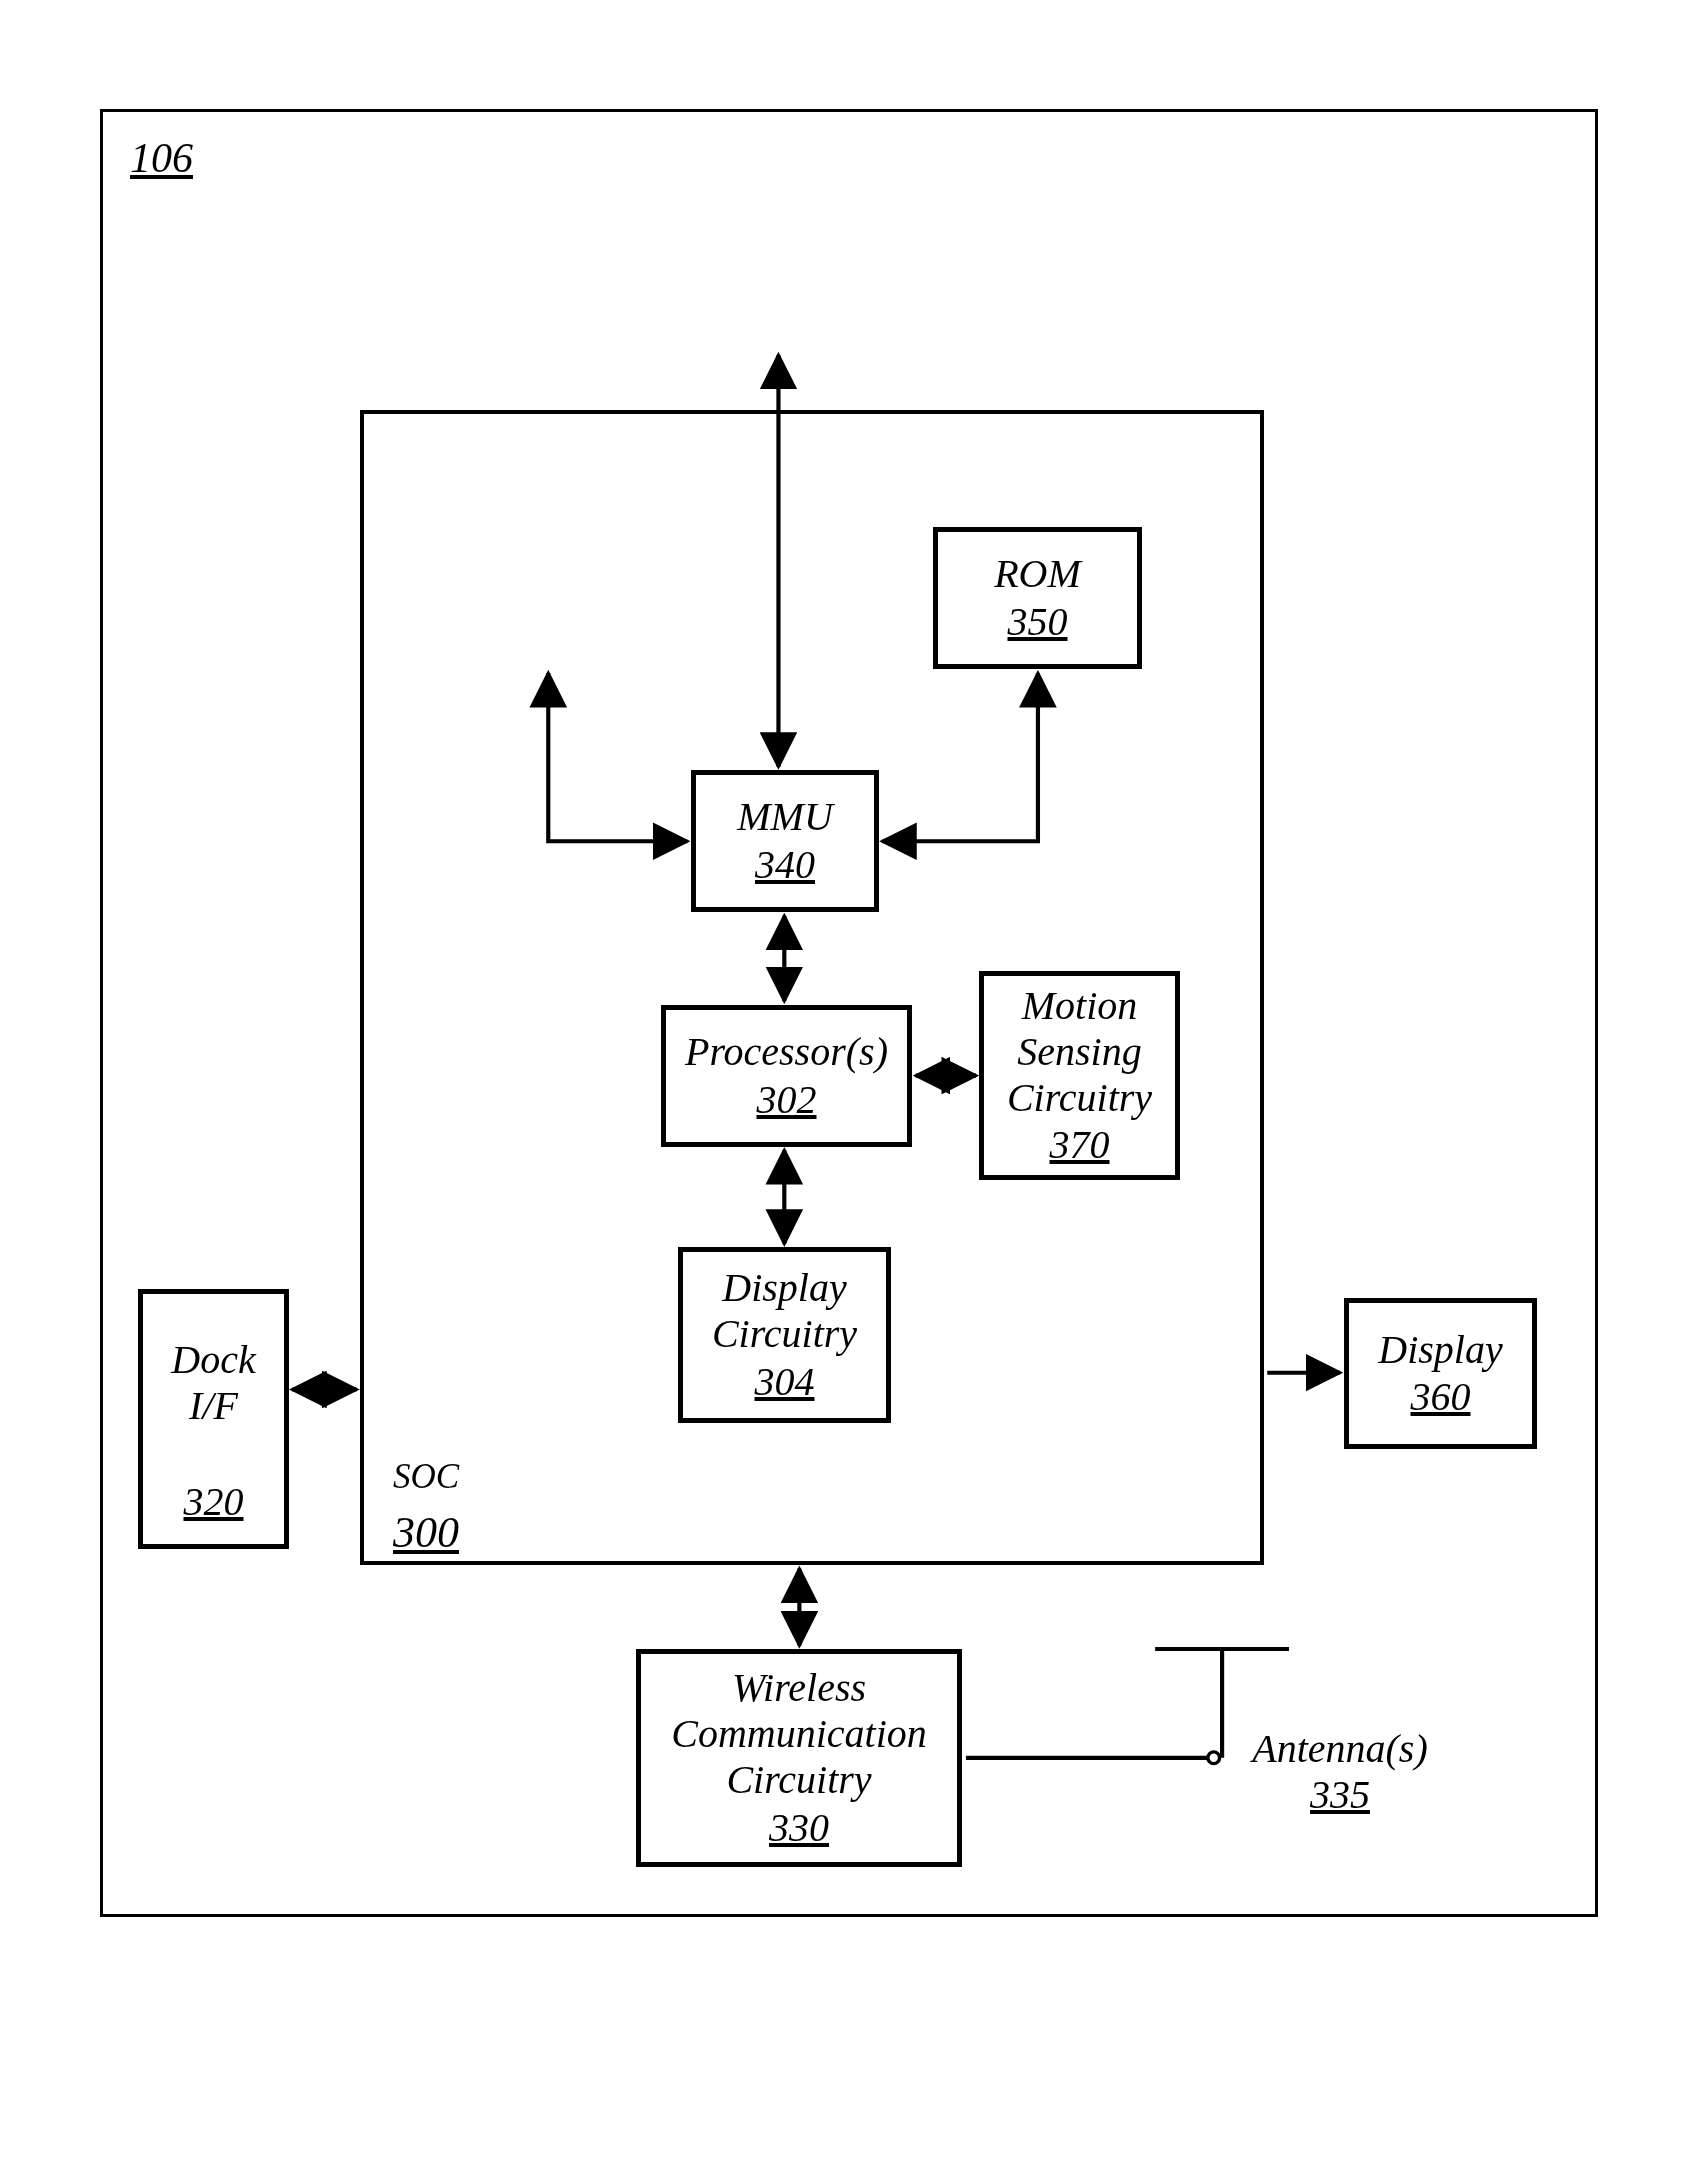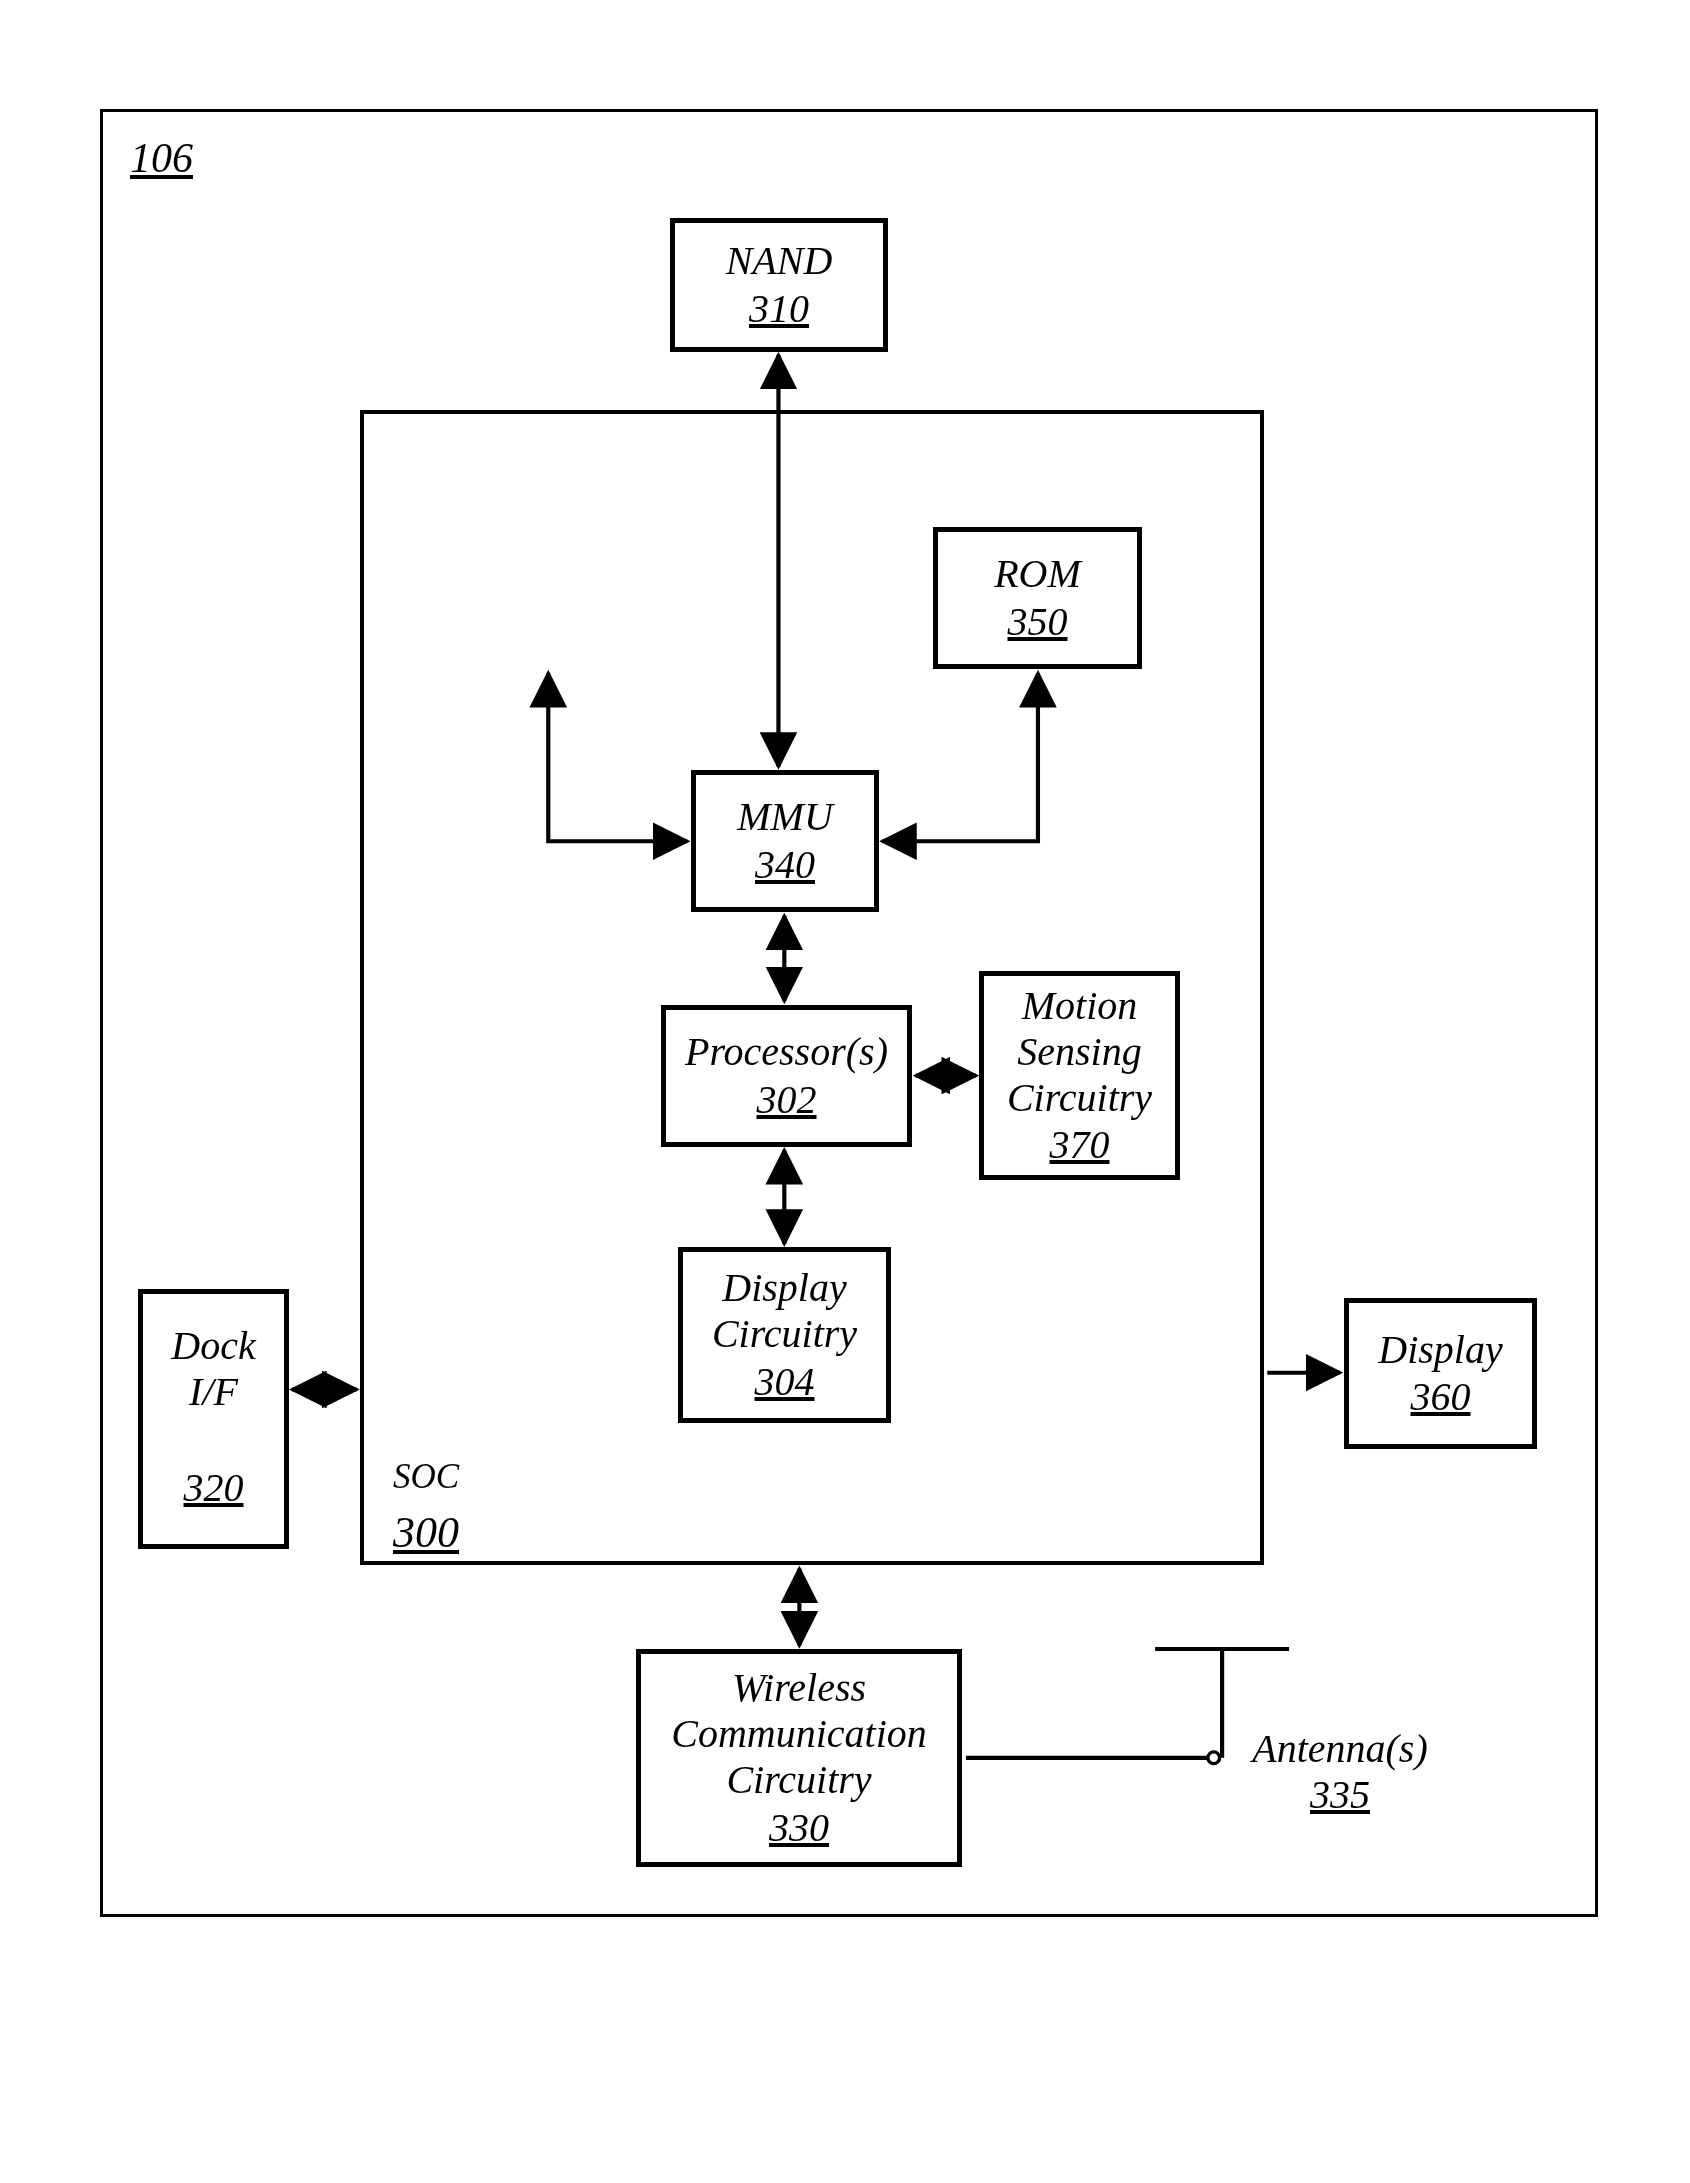--- a/index.html
+++ b/index.html
@@ -93,24 +93,20 @@
 
 <div class="page">
 
   <div class="box outer" style="left:100px; top:109px; width:1498px; height:1808px;"></div>
   <div class="outer-num" style="left:130px; top:134px;">106</div>
 
   <div class="box soc" style="left:360px; top:410px; width:904px; height:1155px;"></div>
   <div class="soc-label" style="left:393px; top:1457px;">SOC</div>
   <div class="soc-num" style="left:393px; top:1507px;">300</div>
 
-  <div class="box block" style="left:670px; top:218px; width:218px; height:134px;">
-    <div class="lbl">NAND</div>
-    <div class="num">310</div>
-  </div>
 
 
   <div class="box block" style="left:933px; top:527px; width:209px; height:142px;">
     <div class="lbl">ROM</div>
     <div class="num">350</div>
   </div>
 
   <div class="box block" style="left:691px; top:770px; width:188px; height:142px;">
     <div class="lbl">MMU</div>
     <div class="num">340</div>
@@ -127,21 +123,21 @@
     <div class="lbl">Circuitry</div>
     <div class="num">370</div>
   </div>
 
   <div class="box block" style="left:678px; top:1247px; width:213px; height:176px;">
     <div class="lbl">Display</div>
     <div class="lbl">Circuitry</div>
     <div class="num">304</div>
   </div>
 
-  <div class="box block" style="left:138px; top:1289px; width:151px; height:260px; justify-content:flex-start; padding-top:29px;align-items:center;">
+  <div class="box block" style="left:138px; top:1289px; width:151px; height:260px; justify-content:flex-start; padding-top:43px;align-items:center;">
     <div class="lbl">Dock</div>
     <div class="lbl">I/F</div>
     <div class="num" style="margin-top:50px;">320</div>
   </div>
 
   <div class="box block" style="left:1344px; top:1298px; width:193px; height:151px;">
     <div class="lbl">Display</div>
     <div class="num">360</div>
   </div>
 

